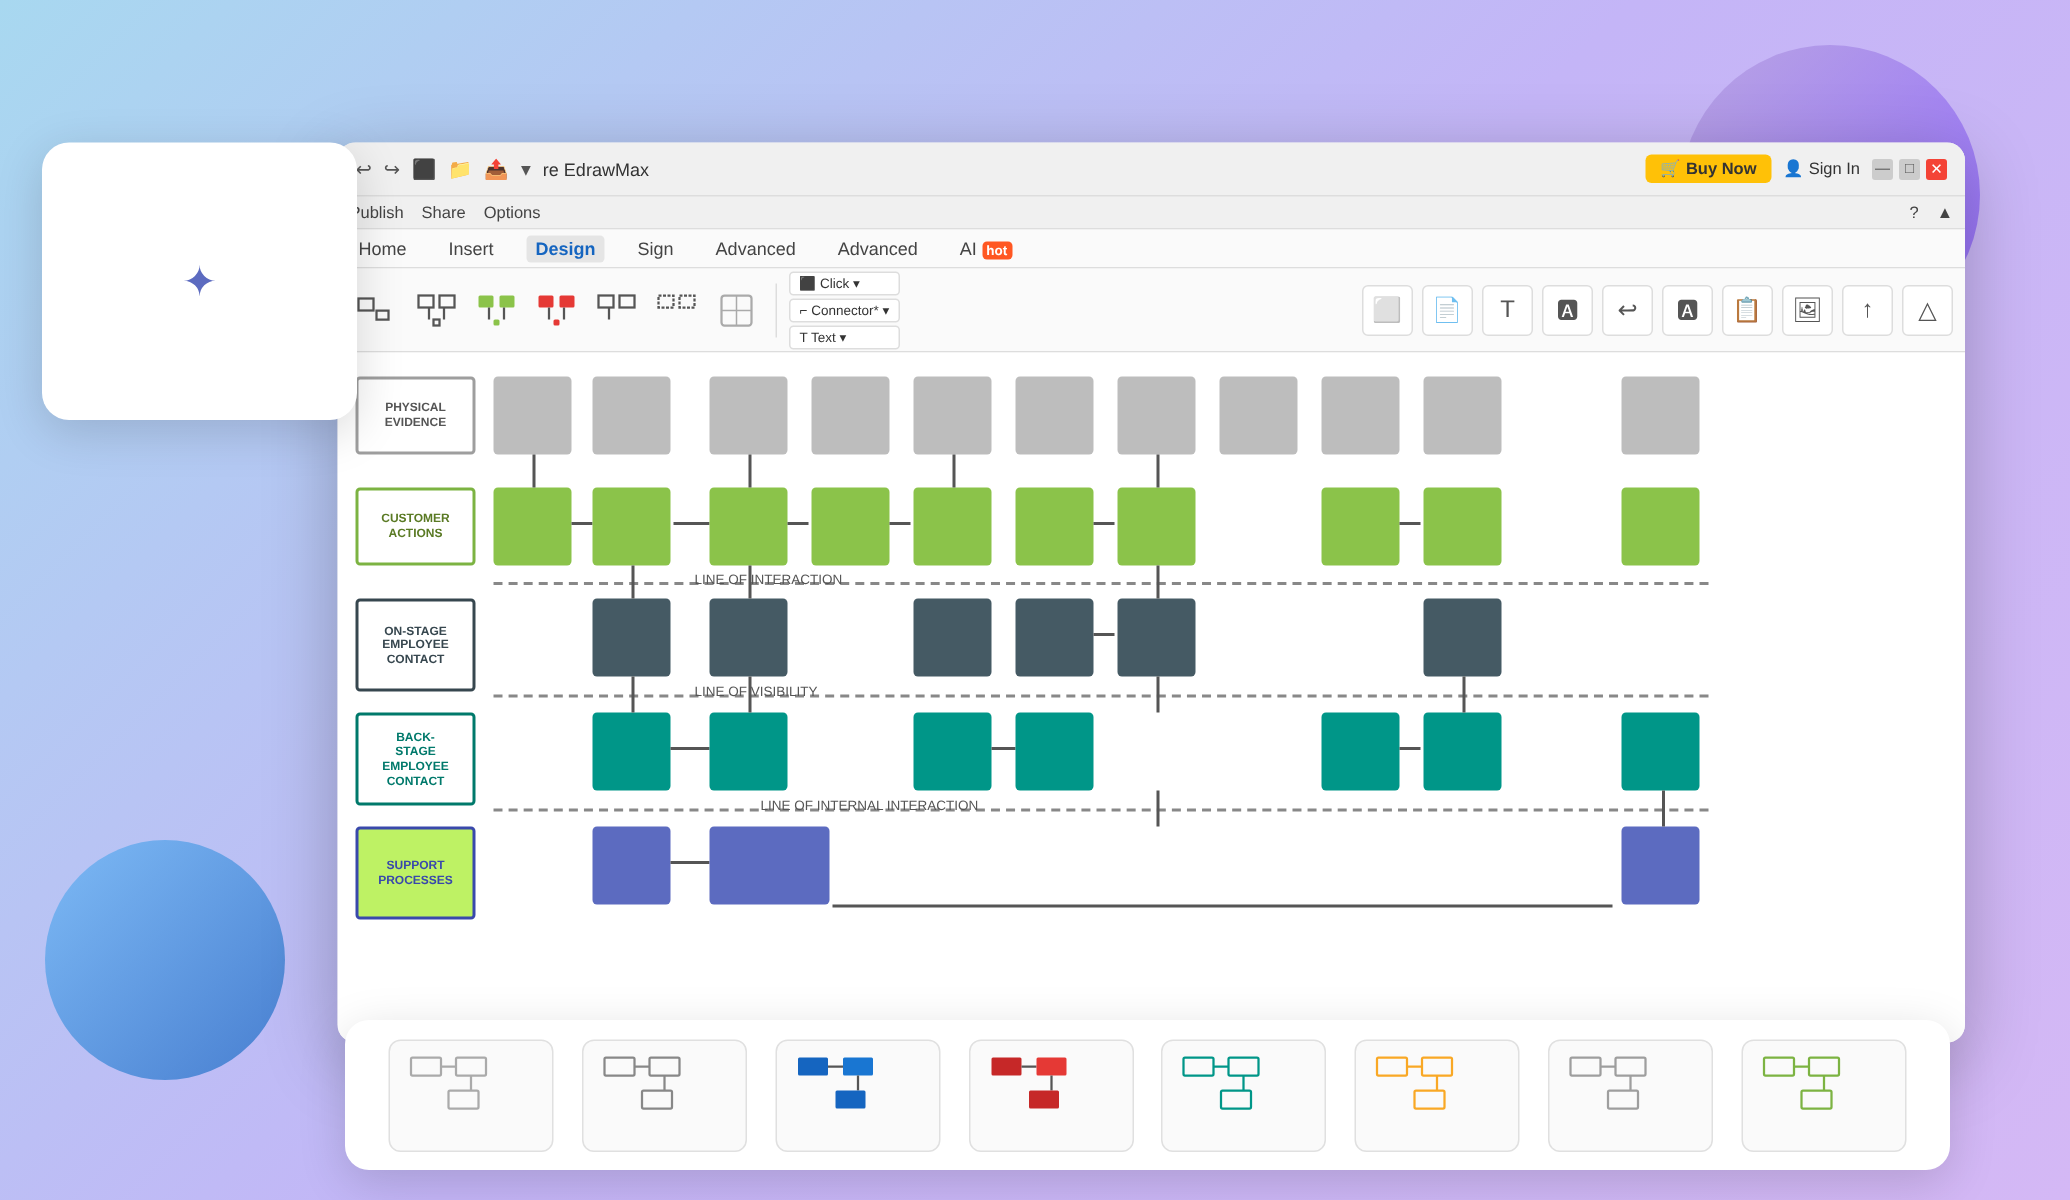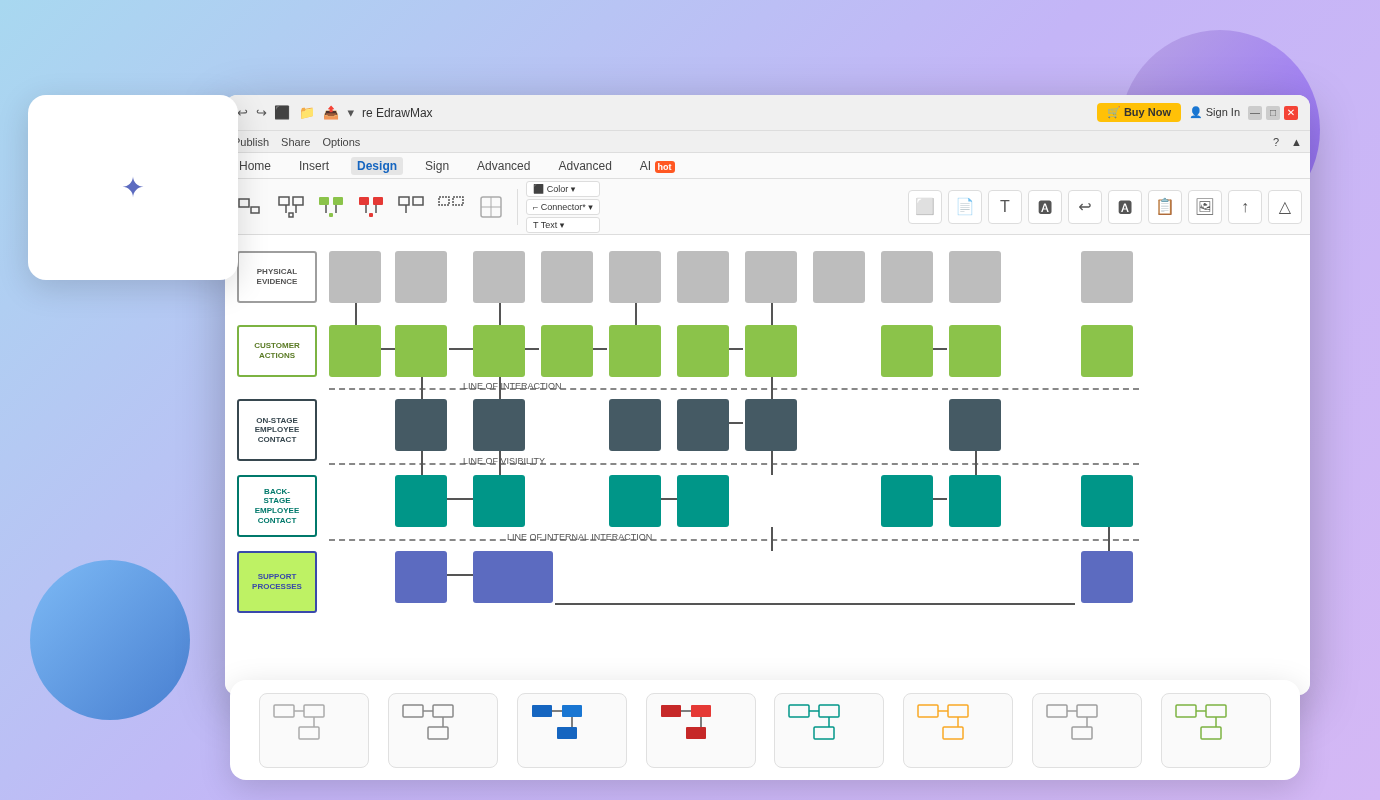--- a/index.html
+++ b/index.html
@@ -428,21 +428,21 @@
       <svg width="28" height="28" viewBox="0 0 28 28">
         <rect x="4" y="4" width="20" height="20" fill="none" stroke="#aaa" stroke-width="1.5" rx="2"></rect>
         <line x1="14" y1="4" x2="14" y2="24" stroke="#aaa" stroke-width="1"></line>
         <line x1="4" y1="14" x2="24" y2="14" stroke="#aaa" stroke-width="1"></line>
       </svg>
     </div>
     <div class="ribbon-divider"></div>
 
     <div style="display:flex;flex-direction:column;gap:2px;">
       <div class="ribbon-dropdown">
-        <span style="font-size:9px;">⬛ <span>Color</span> ▾</span>
+        <span style="font-size:9px;">⬛ <span>Click</span> ▾</span>
       </div>
       <div class="ribbon-dropdown">
         <span style="font-size:9px;">⌐ <span>Connector*</span> ▾</span>
       </div>
       <div class="ribbon-dropdown">
         <span style="font-size:9px;">T <span>Text</span> ▾</span>
       </div>
     </div>
 
     <div class="right-ribbon">

